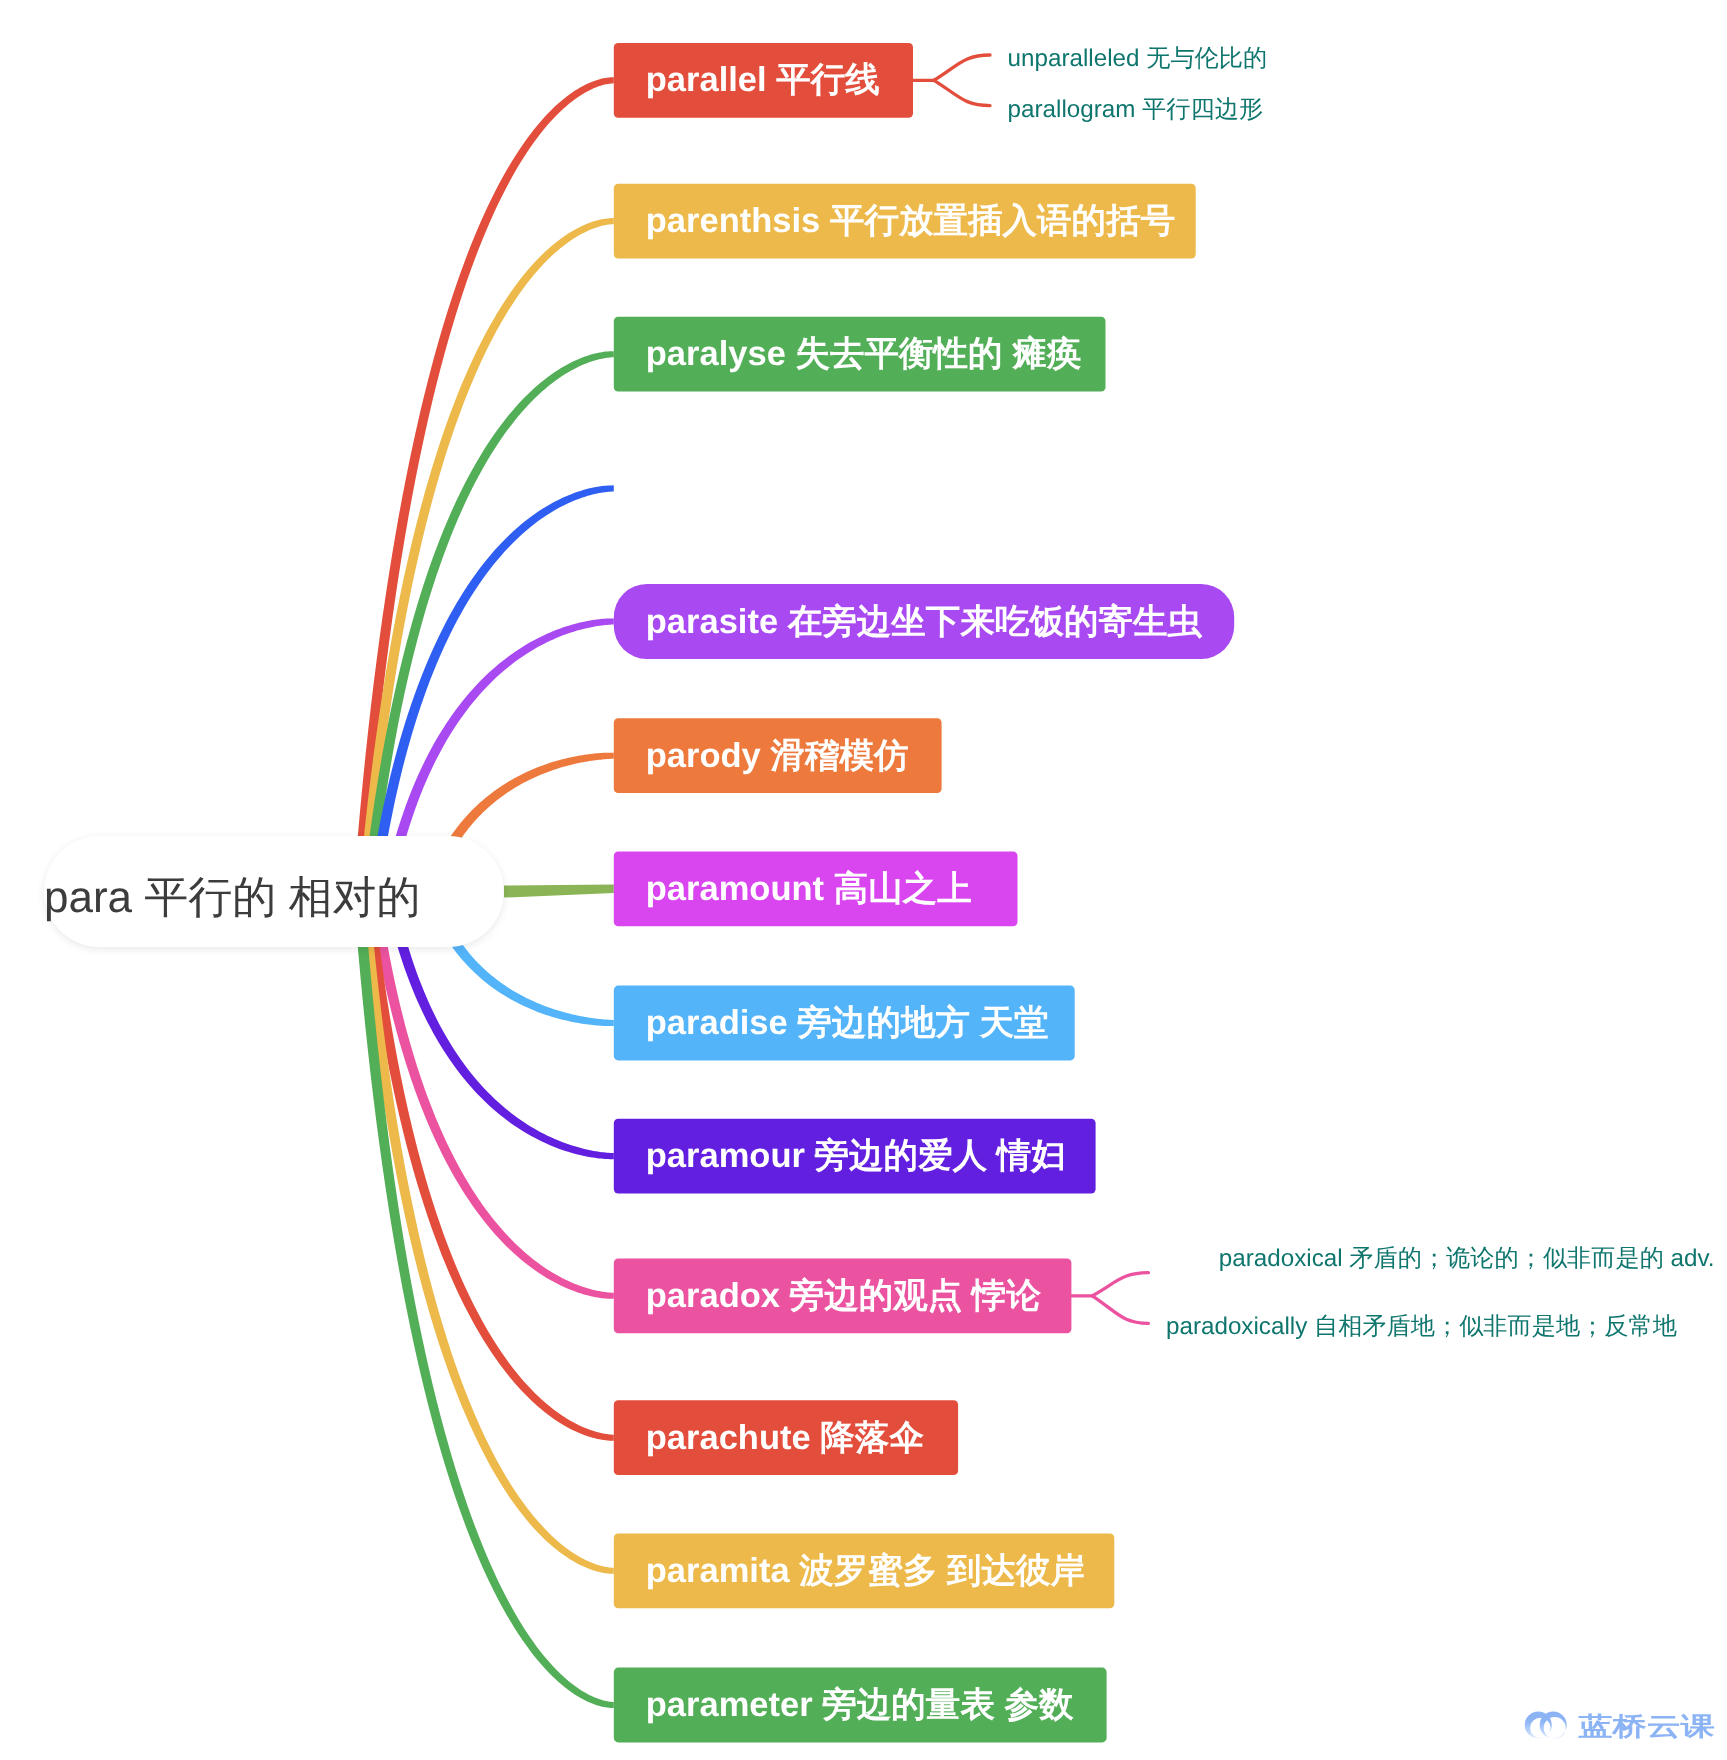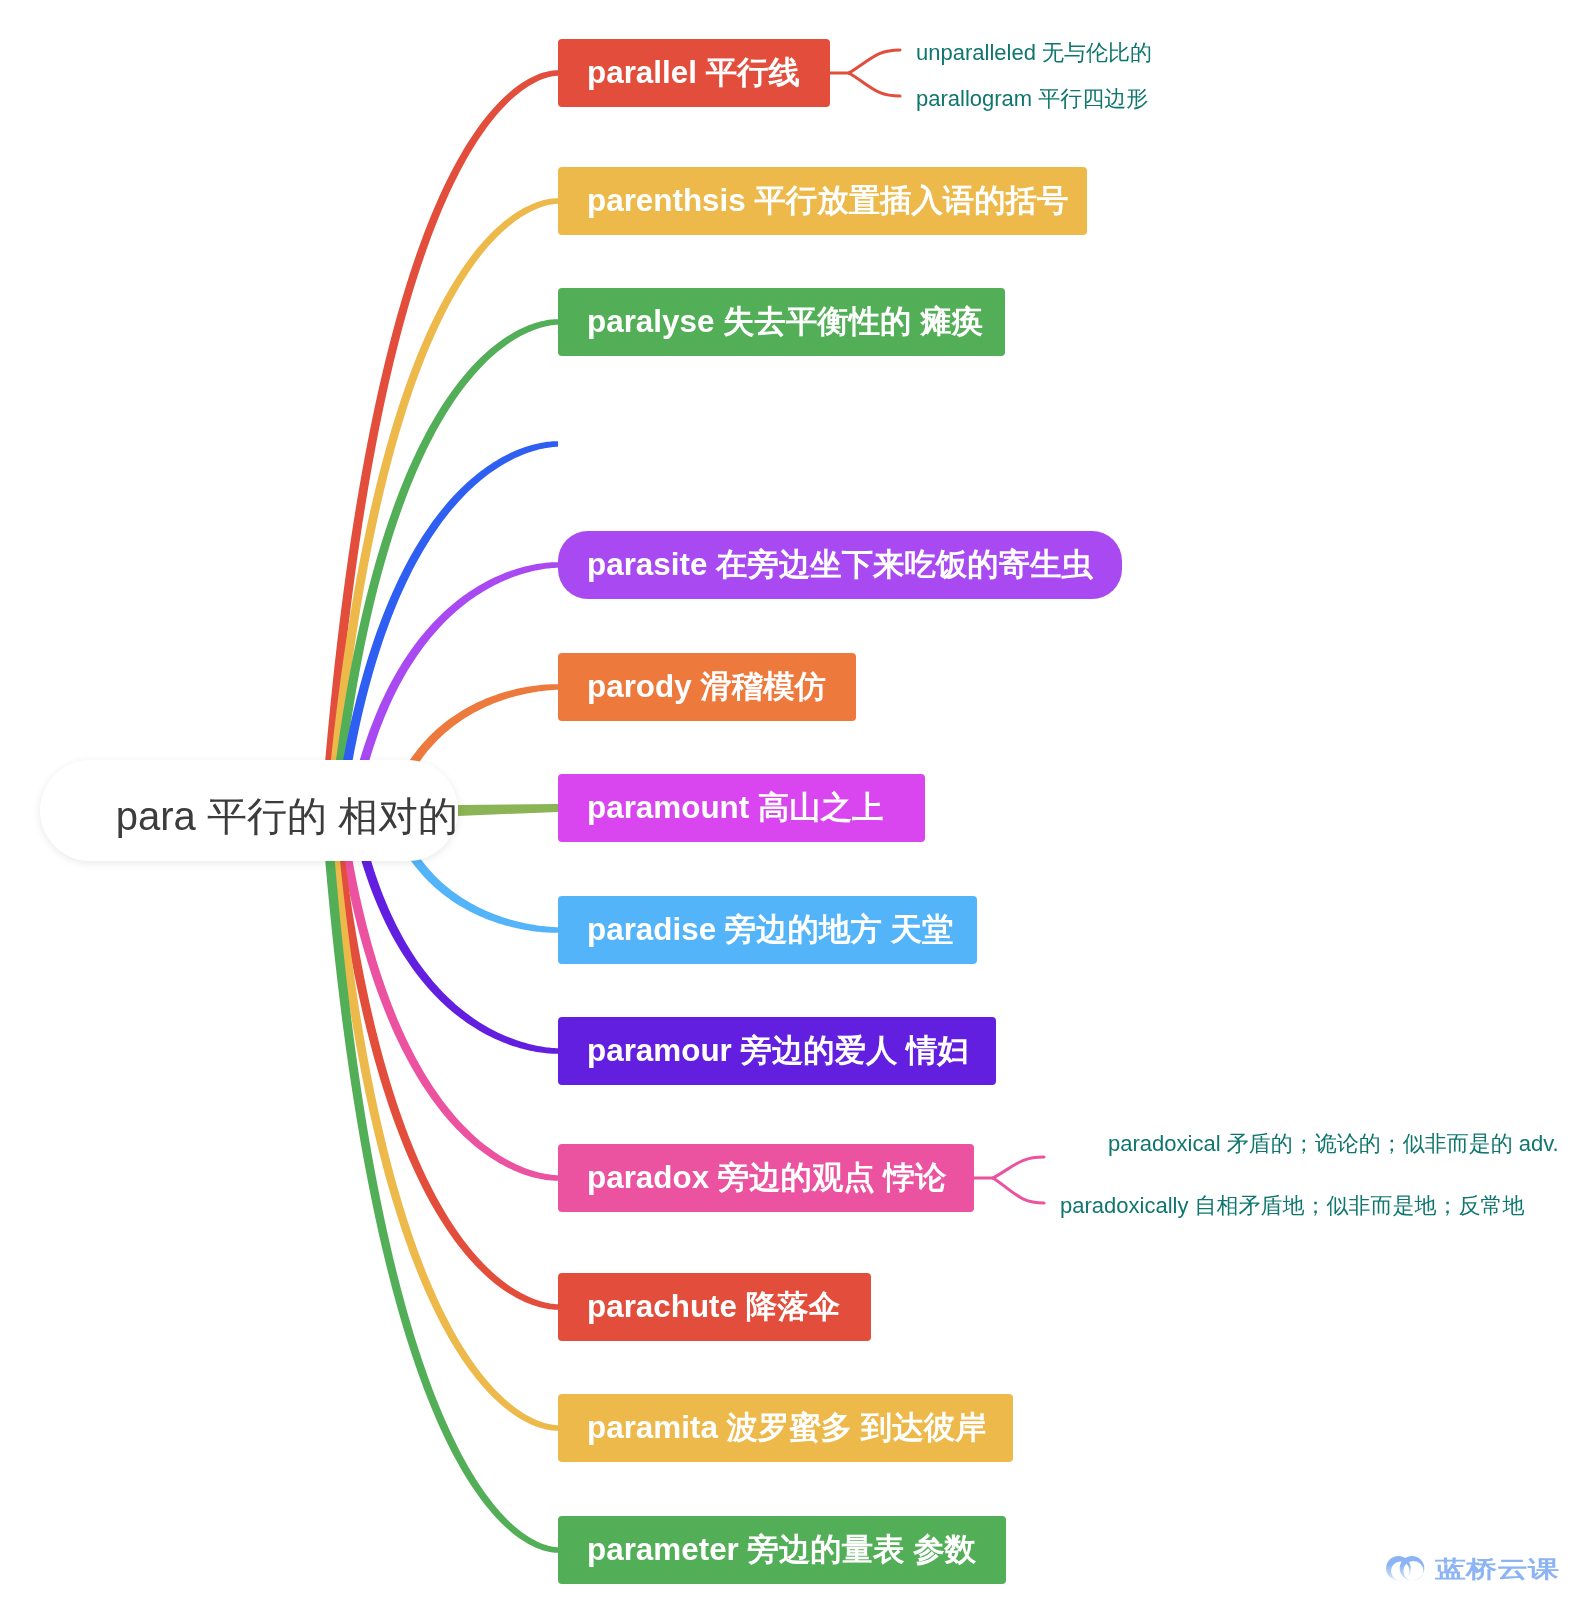--- a/index.html
+++ b/index.html
@@ -6,21 +6,21 @@
   html,body{margin:0;padding:0;background:#ffffff;}
   body{width:1570px;height:1600px;position:relative;overflow:hidden;
        font-family:"Liberation Sans",sans-serif;
        -webkit-font-smoothing:antialiased;text-rendering:optimizeLegibility;}
   #stage{position:absolute;left:0;top:0;width:1570px;height:1600px;}
   #links{position:absolute;left:0;top:0;width:1570px;height:1600px;}
   .node{position:absolute;box-sizing:border-box;display:flex;align-items:center;
         border-radius:4px;color:#ffffff;font-weight:bold;font-size:31.4px;
         padding-left:29px;white-space:nowrap;line-height:1;}
   .root{position:absolute;background:#ffffff;border-radius:52px;color:#3f3f3f;
-        font-weight:400;font-size:40px;display:flex;align-items:center;justify-content:flex-end;
+        font-weight:400;font-size:40px;display:flex;align-items:center;justify-content:flex-start;
         box-shadow:0 2px 8px rgba(0,0,0,0.09);box-sizing:border-box;line-height:1;}
   .root > span{position:relative;top:5px;}
   .sub{position:absolute;font-size:22px;color:#0f766e;white-space:nowrap;font-weight:400;line-height:1;}
   #logo{position:absolute;display:flex;align-items:flex-start;}
   #logo .lgtxt{font-size:31px;color:#8cb4f5;font-weight:bold;letter-spacing:0px;margin-left:7px;line-height:1;
       display:inline-block;transform:scaleY(0.75);transform-origin:center;}
 </style>
 </head>
 <body>
 

